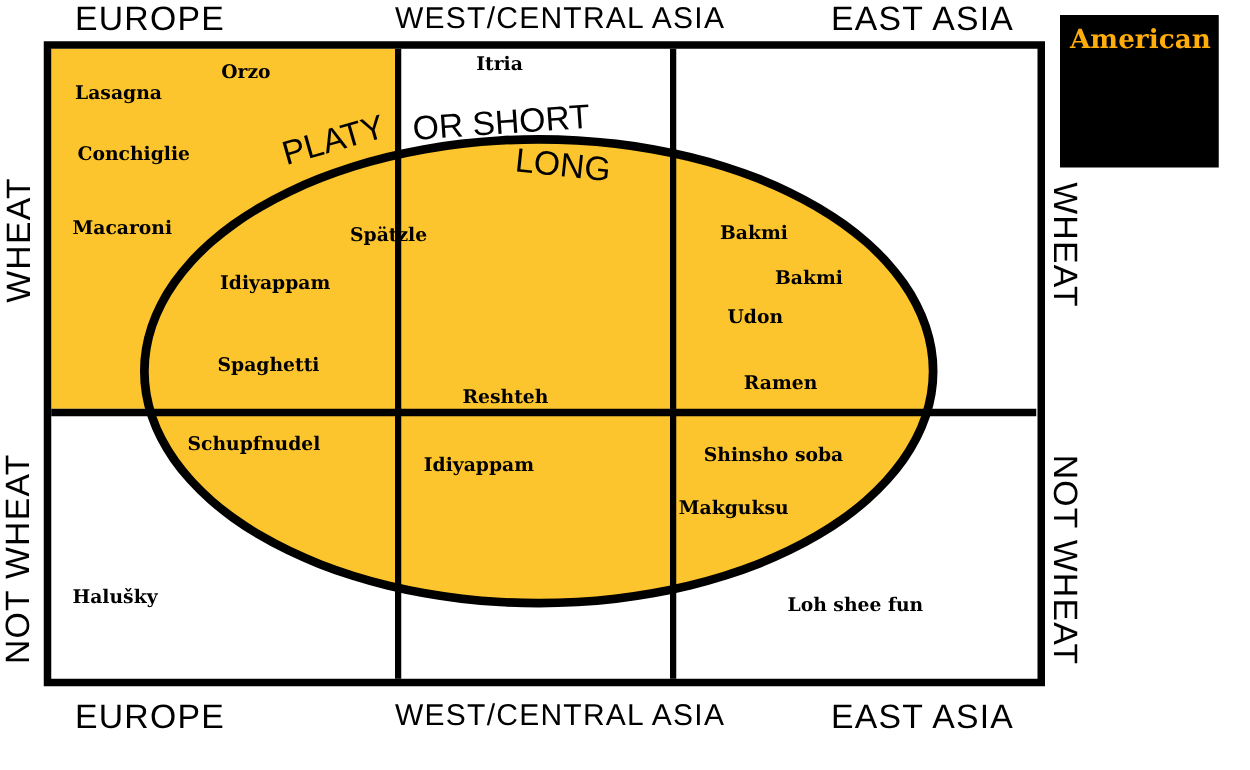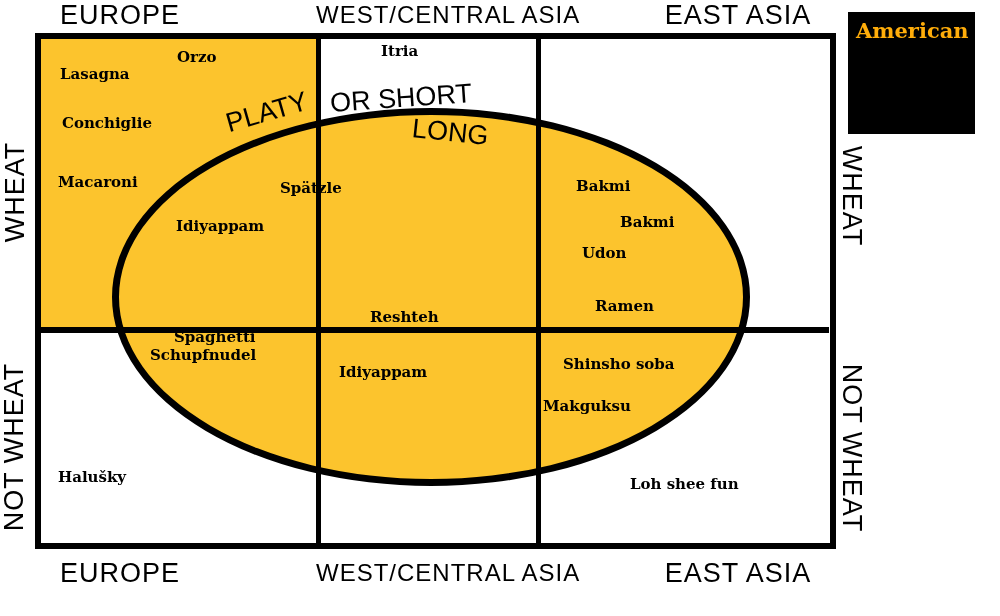--- a/index.html
+++ b/index.html
@@ -65,21 +65,21 @@
   <div class="shape-label" style="left:225px;top:97px;transform:rotate(-16deg);">PLATY</div>
   <div class="shape-label" style="left:330px;top:83px;transform:rotate(-4deg);">OR SHORT</div>
   <div class="shape-label" style="left:412px;top:117px;transform:rotate(6deg);">LONG</div>
 
   <div class="noodle" style="left:177px;top:48px;">Orzo</div>
   <div class="noodle" style="left:60px;top:65px;">Lasagna</div>
   <div class="noodle" style="left:62px;top:114px;">Conchiglie</div>
   <div class="noodle" style="left:58px;top:173px;">Macaroni</div>
   <div class="noodle" style="left:236px;top:179px;margin-left:44px;">Spätzle</div>
   <div class="noodle" style="left:176px;top:217px;">Idiyappam</div>
-  <div class="noodle" style="left:174px;top:283px;margin-top:45px;">Spaghetti</div>
+  <div class="noodle" style="left:174px;top:283px;">Spaghetti</div>
 
   <div class="noodle" style="left:381px;top:42px;">Itria</div>
   <div class="noodle" style="left:370px;top:276px;margin-top:32px;">Reshteh</div>
 
   <div class="noodle" style="left:576px;top:177px;">Bakmi</div>
   <div class="noodle" style="left:620px;top:213px;">Bakmi</div>
   <div class="noodle" style="left:582px;top:244px;">Udon</div>
   <div class="noodle" style="left:595px;top:297px;">Ramen</div>
 
   <div class="noodle" style="left:150px;top:346px;">Schupfnudel</div>

